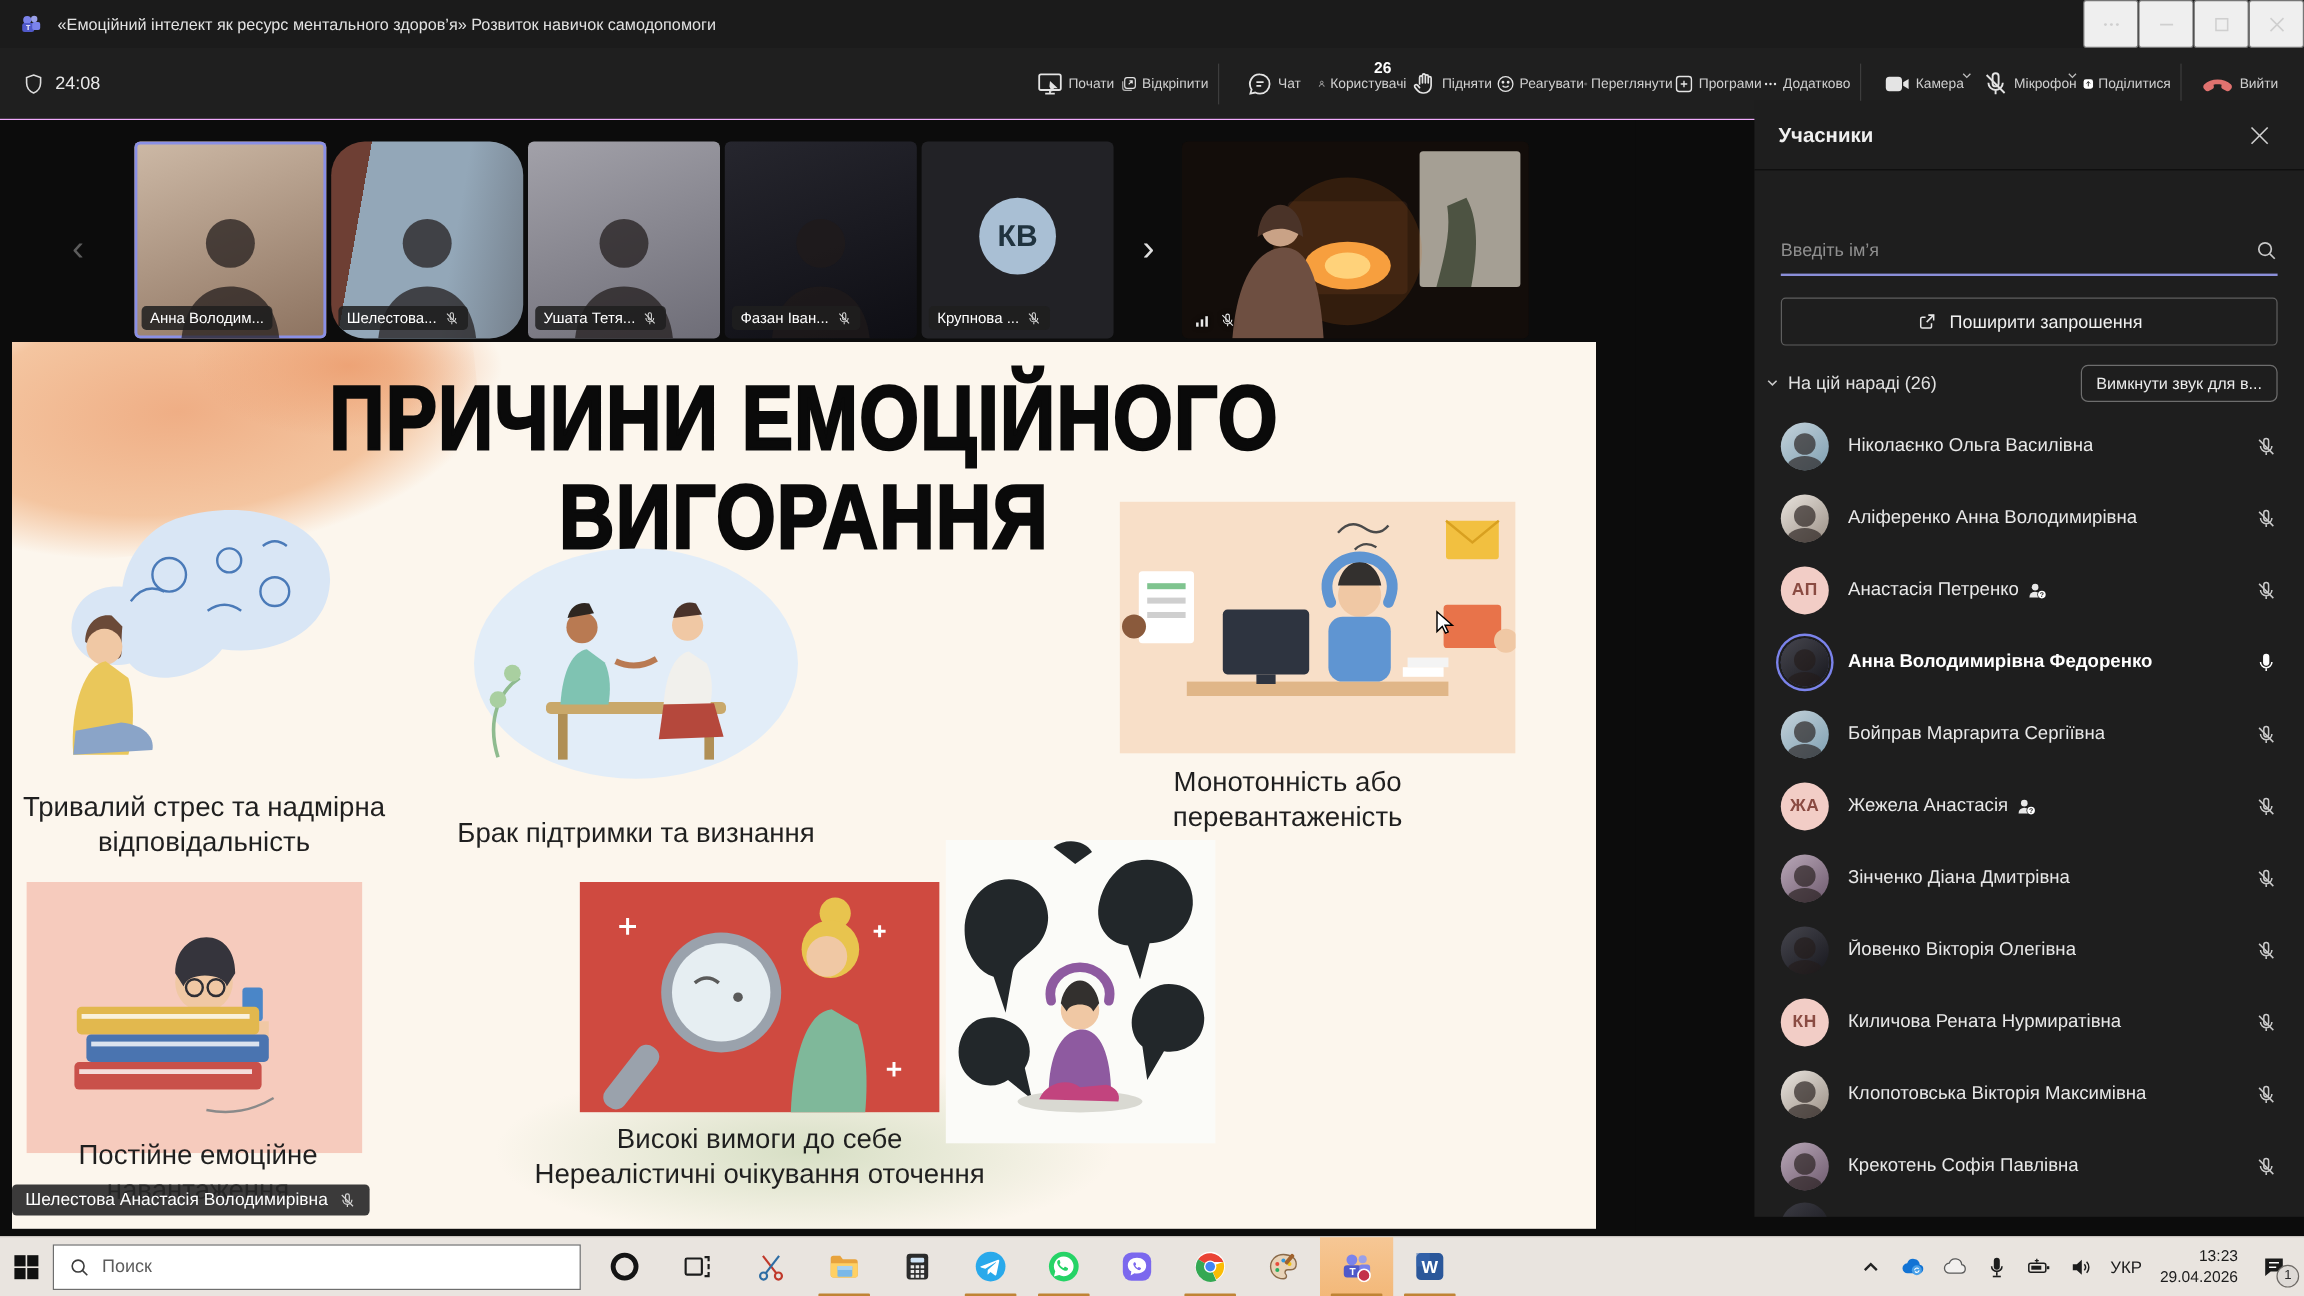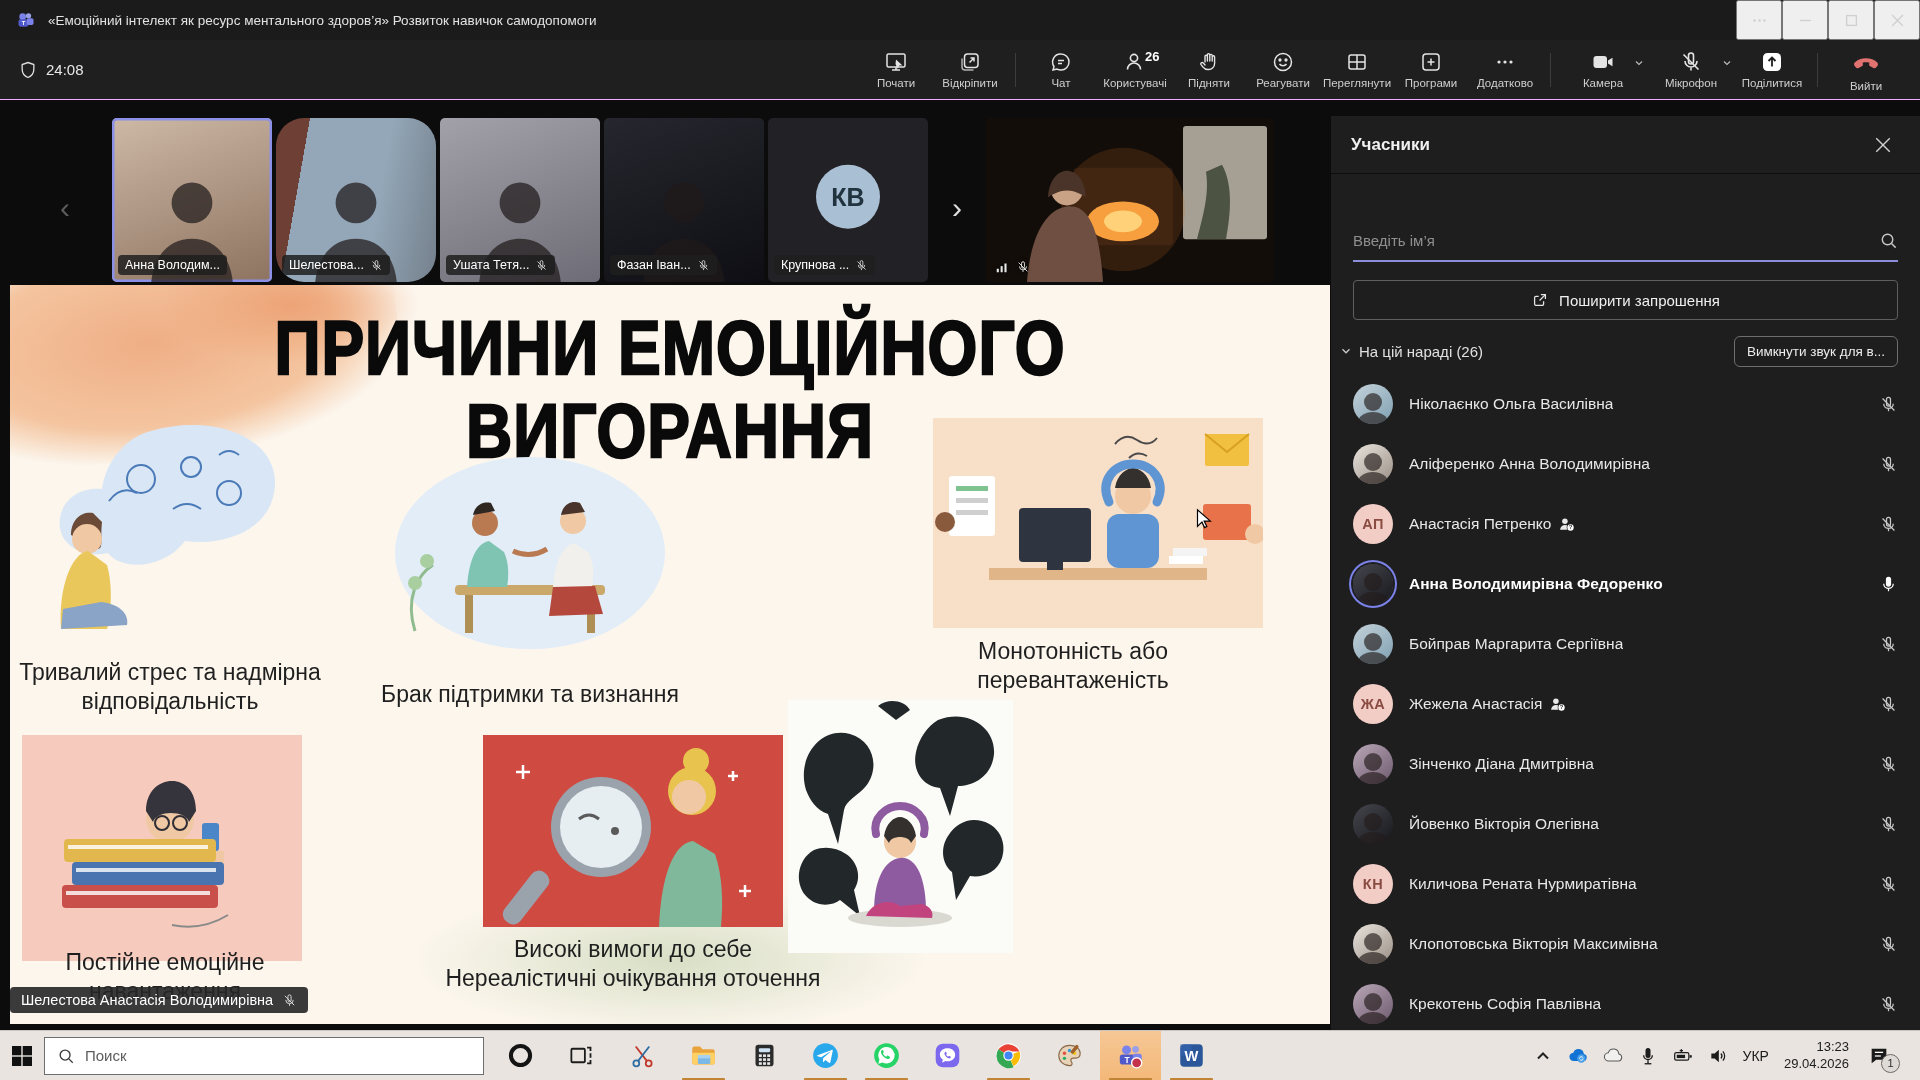--- a/index.html
+++ b/index.html
@@ -20,21 +20,21 @@
 
   
   .toolbar { position:absolute; top:40px; left:0; right:0; height:60px; background:#1f1f1f;
     display:flex; align-items:center; border-bottom:1px solid #f0abfc; }
   .timer { display:flex; align-items:center; gap:8px; margin-left:18px; color:#e8e8e8; font-size:15px; }
   .timer .ic { width:20px; height:20px; color:#dcdcdc; display:flex; }
   .toolbar .spacer { flex:1; }
   .tb-group { display:flex; align-items:center; height:60px; }
   .vdiv { width:1px; height:34px; background:#3d3d3d; margin:0 8px; }
   .tb-btn { position:relative; width:74px; height:58px; background:none; border:none; color:#d6d6d6;
-    display:flex; flex-direction:column; align-items:center; justify-content:center; gap:3px; cursor:pointer; }
+    display:flex; flex-direction:row; align-items:center; justify-content:center; gap:3px; cursor:pointer; }
   .tb-btn .tb-ic { width:24px; height:24px; display:flex; color:#e4e4e4; }
   .tb-btn .tb-ic svg { width:100%; height:100%; }
   .tb-btn .tb-label { font-size:11.5px; color:#cfcfcf; white-space:nowrap; }
   .tb-btn .tb-badge { position:absolute; top:8px; left:calc(50% + 10px); font-size:13px; font-weight:700; color:#fff; }
   .tb-btn .tb-chev { position:absolute; top:16px; right:2px; width:12px; height:12px; color:#bdbdbd; }
   .tb-btn.device { width:88px; }
   .tb-btn.leave { width:80px; margin-right:14px; }
   .tb-btn.leave .tb-ic { width:30px; height:30px; }
 
   
@@ -77,21 +77,21 @@
     font-size:64px; font-weight:700; line-height:1.1; letter-spacing:1px; transform:scaleY(1.18);
     transform-origin:top center; -webkit-text-stroke:2px #0a0a0a; }
   .fig { position:absolute; }
   .fig svg { width:100%; height:100%; }
   .caption { position:absolute; text-align:center; color:#1f1f1f; font-size:23px; line-height:1.28; white-space:pre-line; }
   .slide-name-tag { position:absolute; left:0; top:702px; display:flex; align-items:center; gap:9px;
     background:rgba(38,38,38,.9); border-radius:4px; padding:5px 11px; color:#fff; font-size:14.5px; }
   .slide-name-tag .mic { width:15px; height:15px; color:#d8d8d8; display:flex; }
 
   
-  .panel { position:absolute; right:0; top:116px; width:589px; height:930px; background:#1e1e1e; color:#e6e6e6; }
+  .panel { position:absolute; right:0; top:84px; width:458px; height:930px; background:#1e1e1e; color:#e6e6e6; }
   .panel-header { position:absolute; top:0; left:0; right:0; height:58px; display:flex; align-items:center;
     padding:0 20px; border-bottom:1px solid #0d0d0d; }
   .panel-header .ptitle { font-size:17px; font-weight:700; color:#f0f0f0; }
   .panel-close { margin-left:auto; width:34px; height:34px; background:none; border:none; color:#d0d0d0;
     display:flex; align-items:center; justify-content:center; cursor:pointer; }
   .panel-close svg { width:18px; height:18px; }
   .psearch { position:absolute; top:104px; left:22px; right:22px; height:42px; display:flex; align-items:center;
     border-bottom:2px solid #8b8fd9; }
   .psearch input { flex:1; background:transparent; border:none; outline:none; color:#f0f0f0; font-size:15px;
     font-family:inherit; }
@@ -140,21 +140,21 @@
   .tb-search input { flex:1; border:none; outline:none; font-size:15px; color:#444; font-family:inherit; background:transparent; }
   .tb-search input::placeholder { color:#5c5c5c; }
   .apps { display:flex; margin-left:6px; height:50px; }
   .tb-app { position:relative; width:61px; height:50px; background:none; border:none; display:flex;
     align-items:center; justify-content:center; cursor:pointer; }
   .tb-app .app-ic { width:27px; height:27px; display:flex; }
   .tb-app .app-ic svg { width:100%; height:100%; }
   .tb-app.active::after { content:""; position:absolute; left:9px; right:9px; bottom:0; height:3px;
     background:#c08434; border-radius:1px; }
   .tb-app.highlight { background:linear-gradient(#f6c795,#f3b878); }
-  .tray { margin-left:auto; display:flex; align-items:center; gap:15px; padding-right:26px; height:50px; }
+  .tray { margin-left:auto; display:flex; align-items:center; gap:15px; padding-right:10px; height:50px; }
   .tray .tic { width:20px; height:20px; display:flex; color:#222; }
   .tray .tic svg { width:100%; height:100%; }
   .tray .lang { font-size:14px; color:#1c1c1c; }
   .tray .clock { display:flex; flex-direction:column; align-items:flex-end; font-size:13px; color:#1c1c1c; line-height:1.3; }
   .notif { position:relative; width:30px; height:30px; display:flex; align-items:center; justify-content:center; }
   .notif .tic { width:22px; height:22px; }
   .notif .badge { position:absolute; right:-6px; bottom:-2px; width:19px; height:19px; border-radius:50%;
     background:#dedad6; border:1.5px solid #6e6a66; color:#2a2a2a; font-size:11px; display:flex;
     align-items:center; justify-content:center; }
 

